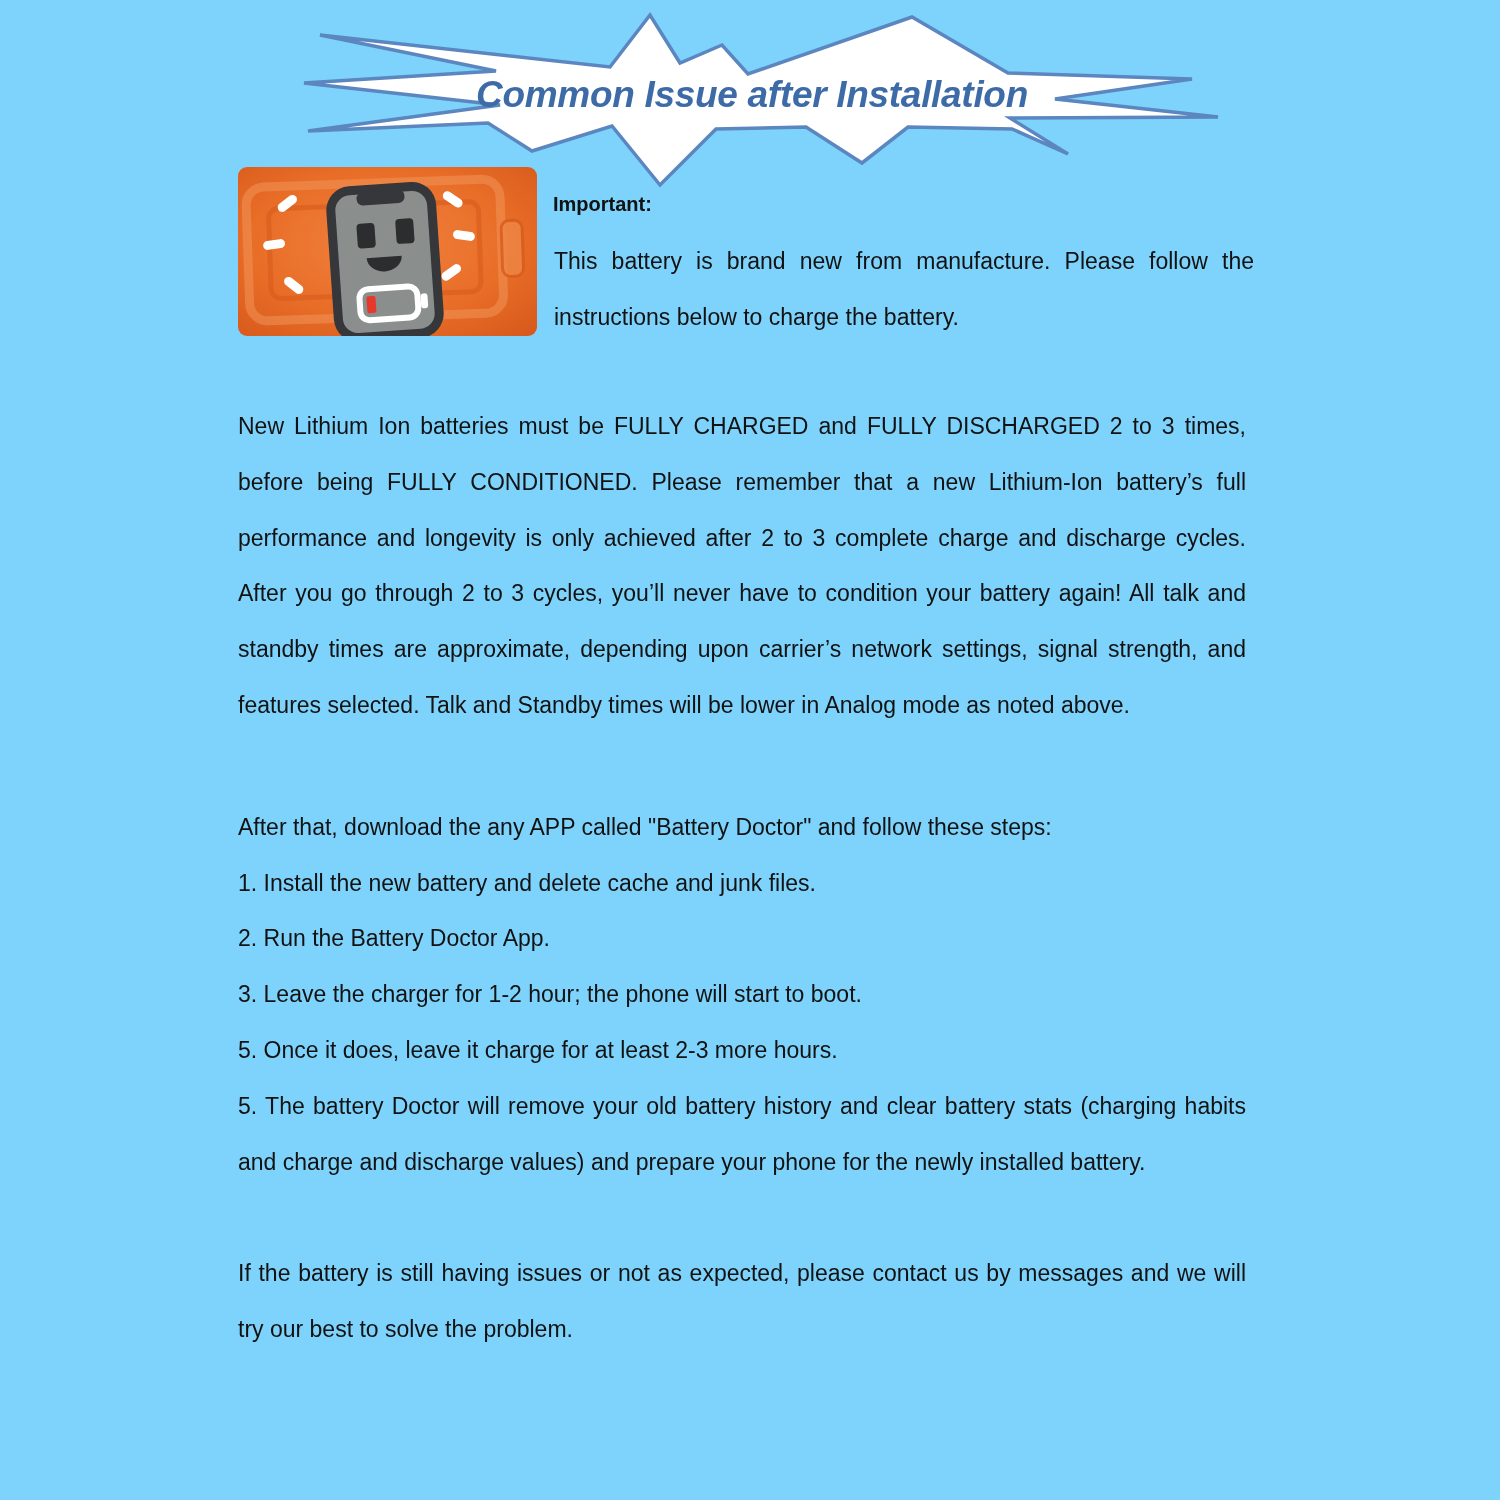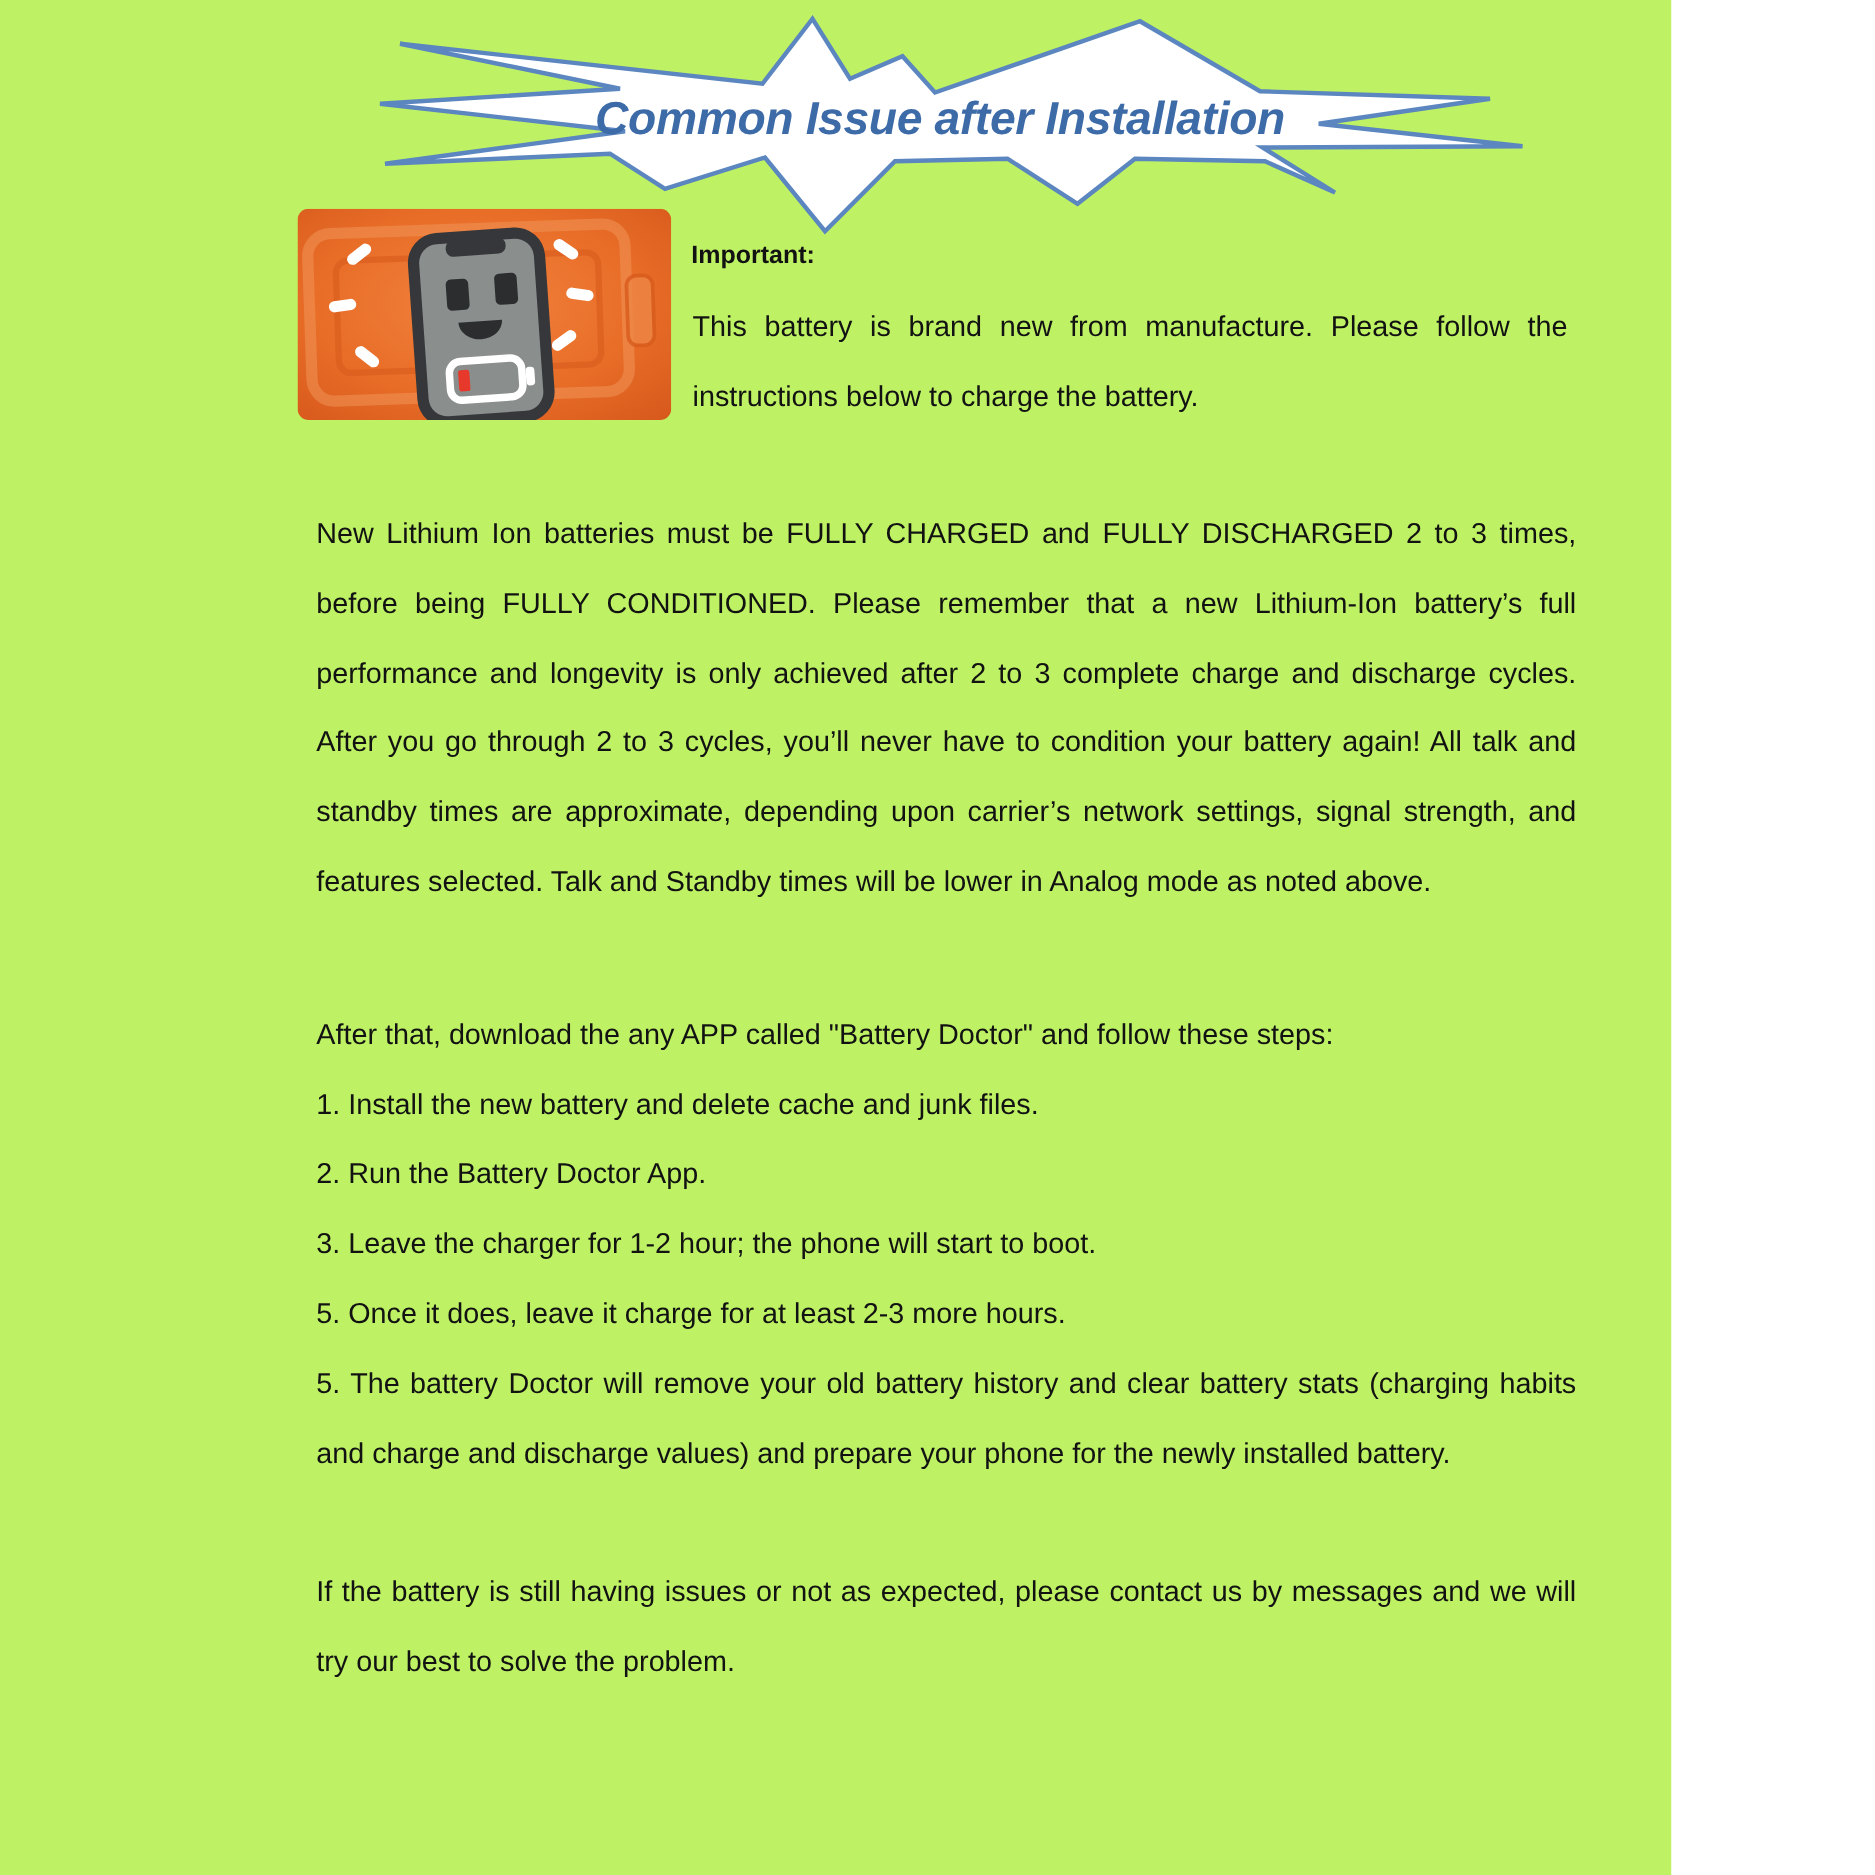--- a/index.html
+++ b/index.html
@@ -1,19 +1,19 @@
 <!DOCTYPE html>
 <html><head>
 <meta charset="utf-8">
 <style>
   html,body{margin:0;padding:0;background:#ffffff;}
   .page{
     position:relative;
-    width:1337px;height:1500px;
-    background:#bef264;
+    width:1500px;height:1500px;
+    background:#7dd3fc;
     font-family:"Liberation Sans", sans-serif;
     color:#121212;
     overflow:hidden;
   }
   
   .burst{position:absolute;left:298px;top:6px;width:922px;height:186px;}
   .burst svg{position:absolute;left:0;top:0;width:100%;height:100%;overflow:visible;}
   .burst-title{
     position:absolute;left:0;right:14px;top:68px;
     text-align:center;
@@ -27,21 +27,21 @@
   .hero svg{display:block;width:299px;height:169px;}
   
   .important{
     position:absolute;left:553px;top:177px;width:702px;
     font-size:23px;line-height:55.8px;
   }
   .imp-head{font-weight:bold;font-size:20px;}
   .imp-body{margin:1px;text-align:justify;}
   
   .content{
-    position:absolute;left:253px;top:399px;width:1008px;
+    position:absolute;left:238px;top:399px;width:1008px;
     font-size:23px;line-height:55.8px;
   }
   .content p{margin:0;}
   .just{text-align:justify;}
   .app-intro{margin-top:66px !important;}
   .contact{font-weight:normal;margin-top:56px !important;}
 </style>
 </head>
 <body>
 

